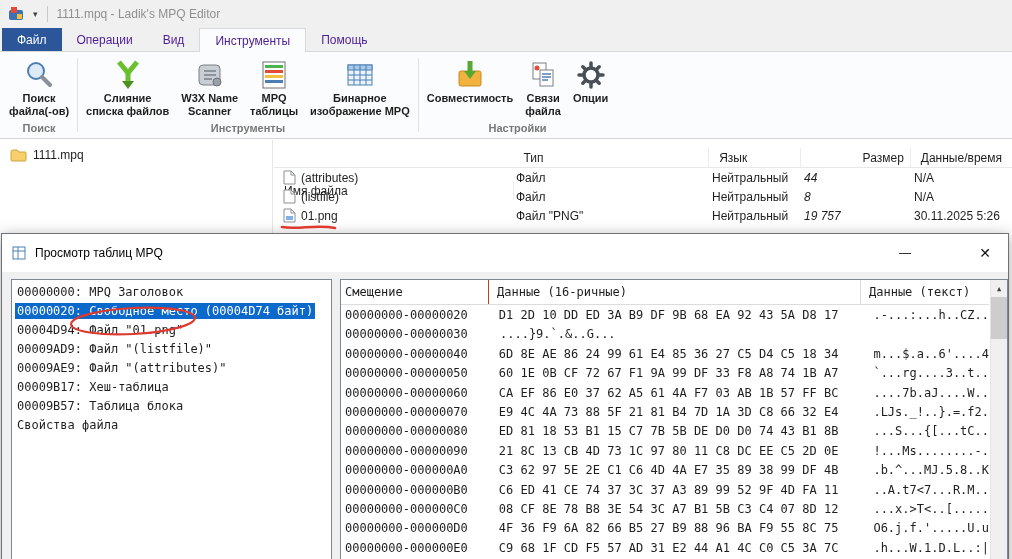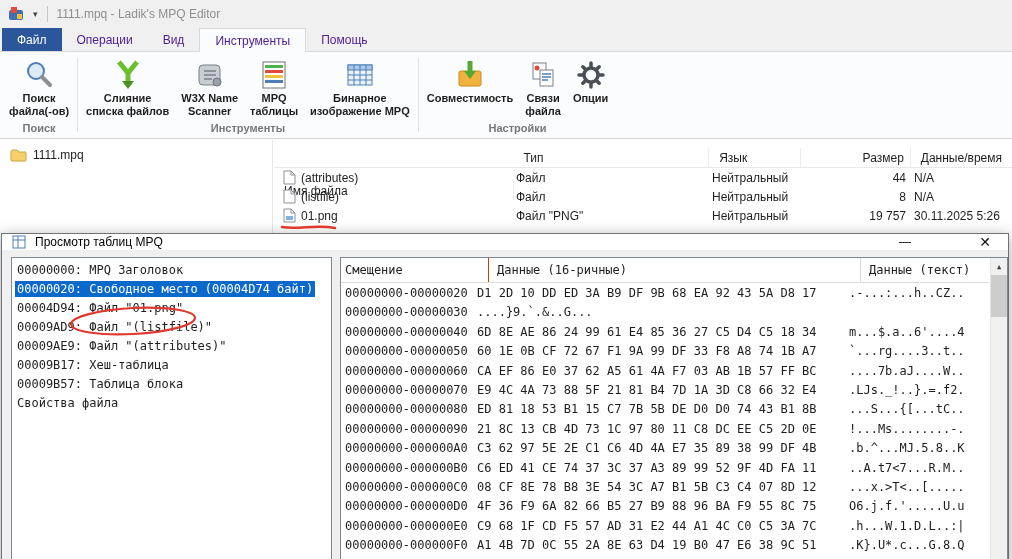--- a/index.html
+++ b/index.html
@@ -47,28 +47,28 @@
   .file-list { position:absolute; left:274px; top:140px; right:0; bottom:0; background:#fff; }
   .fl-header { display:flex; height:20px; margin-top:8px; border-bottom:1px solid #e8e8e8; }
   .fh { display:flex; align-items:center; padding:0 10px; border-right:1px solid #ececec; height:100%; white-space:nowrap; }
   .w-name { width:240px;margin-top:33px; } .w-type { width:196px; } .w-lang { width:92px; }
   .w-size { width:110px; justify-content:flex-end; padding-right:6px; }
   .w-dt { flex:1; border-right:none; }
   .fl-row { display:flex; height:19px; align-items:center; }
   .fc { padding:0 2px; white-space:nowrap; overflow:hidden; }
   .fc.name { width:240px; display:flex; align-items:center; gap:5px; padding-left:9px; }
   .fc.type { width:196px; } .fc.lang { width:92px; }
-  .fc.size { width:110px; text-align:right; padding-right:6px; }
+  .fc.size { width:110px; padding-right:6px;font-style:italic; }
   .fc.dt { flex:1; }
 
   
   .dialog { position:absolute; left:1px; top:233px; width:1008px; height:390px;
     background:#f0f0f0; border:1px solid #6f7377; box-shadow:0 3px 14px rgba(0,0,0,.35);
     z-index:10; }
-  .dlg-titlebar { height:16px; background:#fff; display:flex; align-items:center; }
+  .dlg-titlebar { height:38px; background:#fff; display:flex; align-items:center; }
   .dlg-icon { margin-left:9px; }
   .dlg-title { margin-left:8px; color:#000; }
   .dlg-buttons { margin-left:auto; display:flex; height:100%; align-items:stretch; }
   .dlg-btn { width:46px; display:flex; align-items:center; justify-content:center; color:#111; }
   .dlg-btn.close { font-size:14px; }
   .dlg-spacer { width:34px; }
   .dlg-body { position:relative; height:360px; }
 
   .struct-list { position:absolute; left:9px; top:7px; width:321px; height:345px;
     background:#fff; border:1px solid #7f8891; padding-top:3px;
@@ -80,21 +80,21 @@
   .hex-panel { position:absolute; left:338px; top:7px; width:668px; height:345px;
     background:#fff; border:1px solid #7f8891;
     font-family:"DejaVu Sans Mono", monospace; font-size:12px; overflow:hidden; }
   .hex-head { display:flex; height:25px; border-bottom:1px solid #dcdcdc;
     align-items:stretch; margin-right:18px; }
   .hc { display:flex; align-items:center; white-space:pre; }
   .hc1 { width:148px; padding-left:4px; border-right:1px solid #c2410c; }
   .hc2 { width:372px; padding-left:8px; border-right:1px solid #dcdcdc; }
   .hc3 { flex:1; padding-left:8px; }
   .hex-rows { position:absolute; top:26px; left:0; right:18px; bottom:0; overflow:hidden; }
-  .hex-row { display:flex; height:19.4px; line-height:19.4px; white-space:pre; }
+  .hex-row { display:flex; height:19.4px; line-height:19.4px; white-space:pre;gap:23px; }
   .hr-offset { width:128px; padding-left:4px; }
   .hr-hex { width:372px; padding-left:8px; }
   .hr-text { padding-left:8px; }
   .hex-scroll { position:absolute; top:0; right:0; bottom:0; width:17px;
     background:#f0f0f0; border-left:1px solid #e4e4e4;
     display:flex; flex-direction:column; align-items:center; }
   .sb-up { height:17px; width:100%; display:flex; align-items:center; justify-content:center;
     font-size:7px; color:#404040; }
   .sb-thumb { width:100%; height:42px; background:#cdcdcd; }
 

